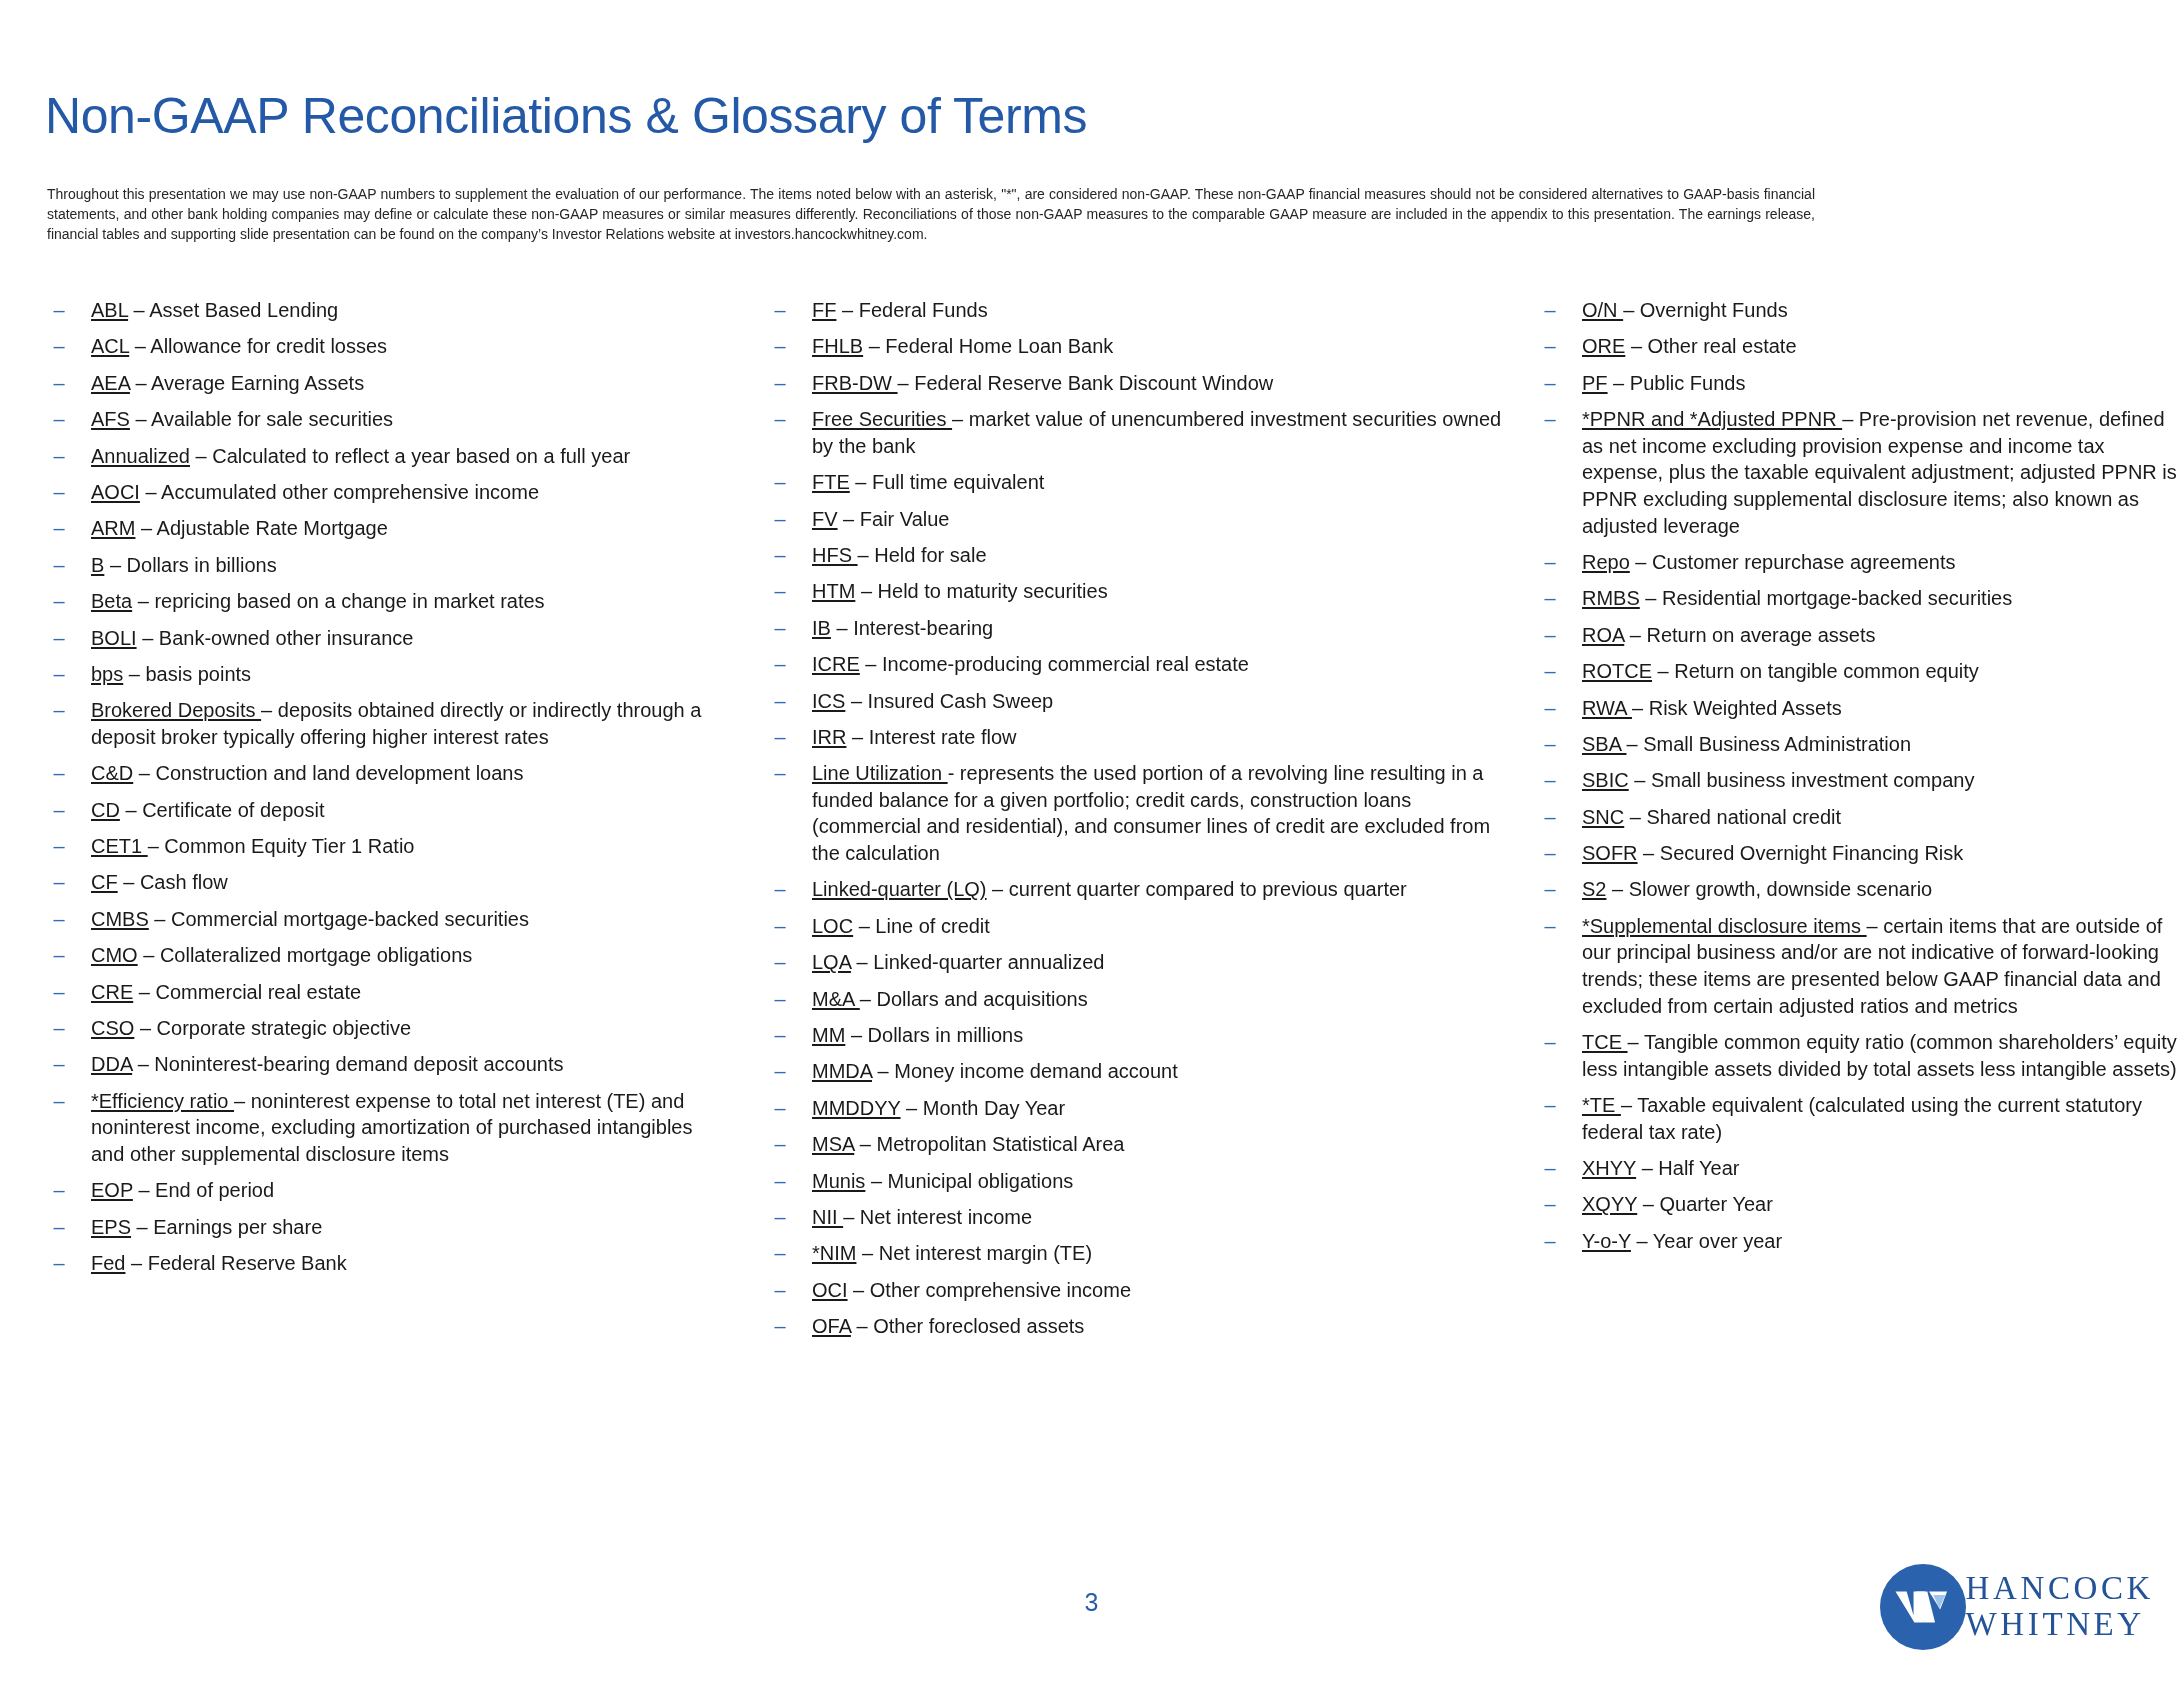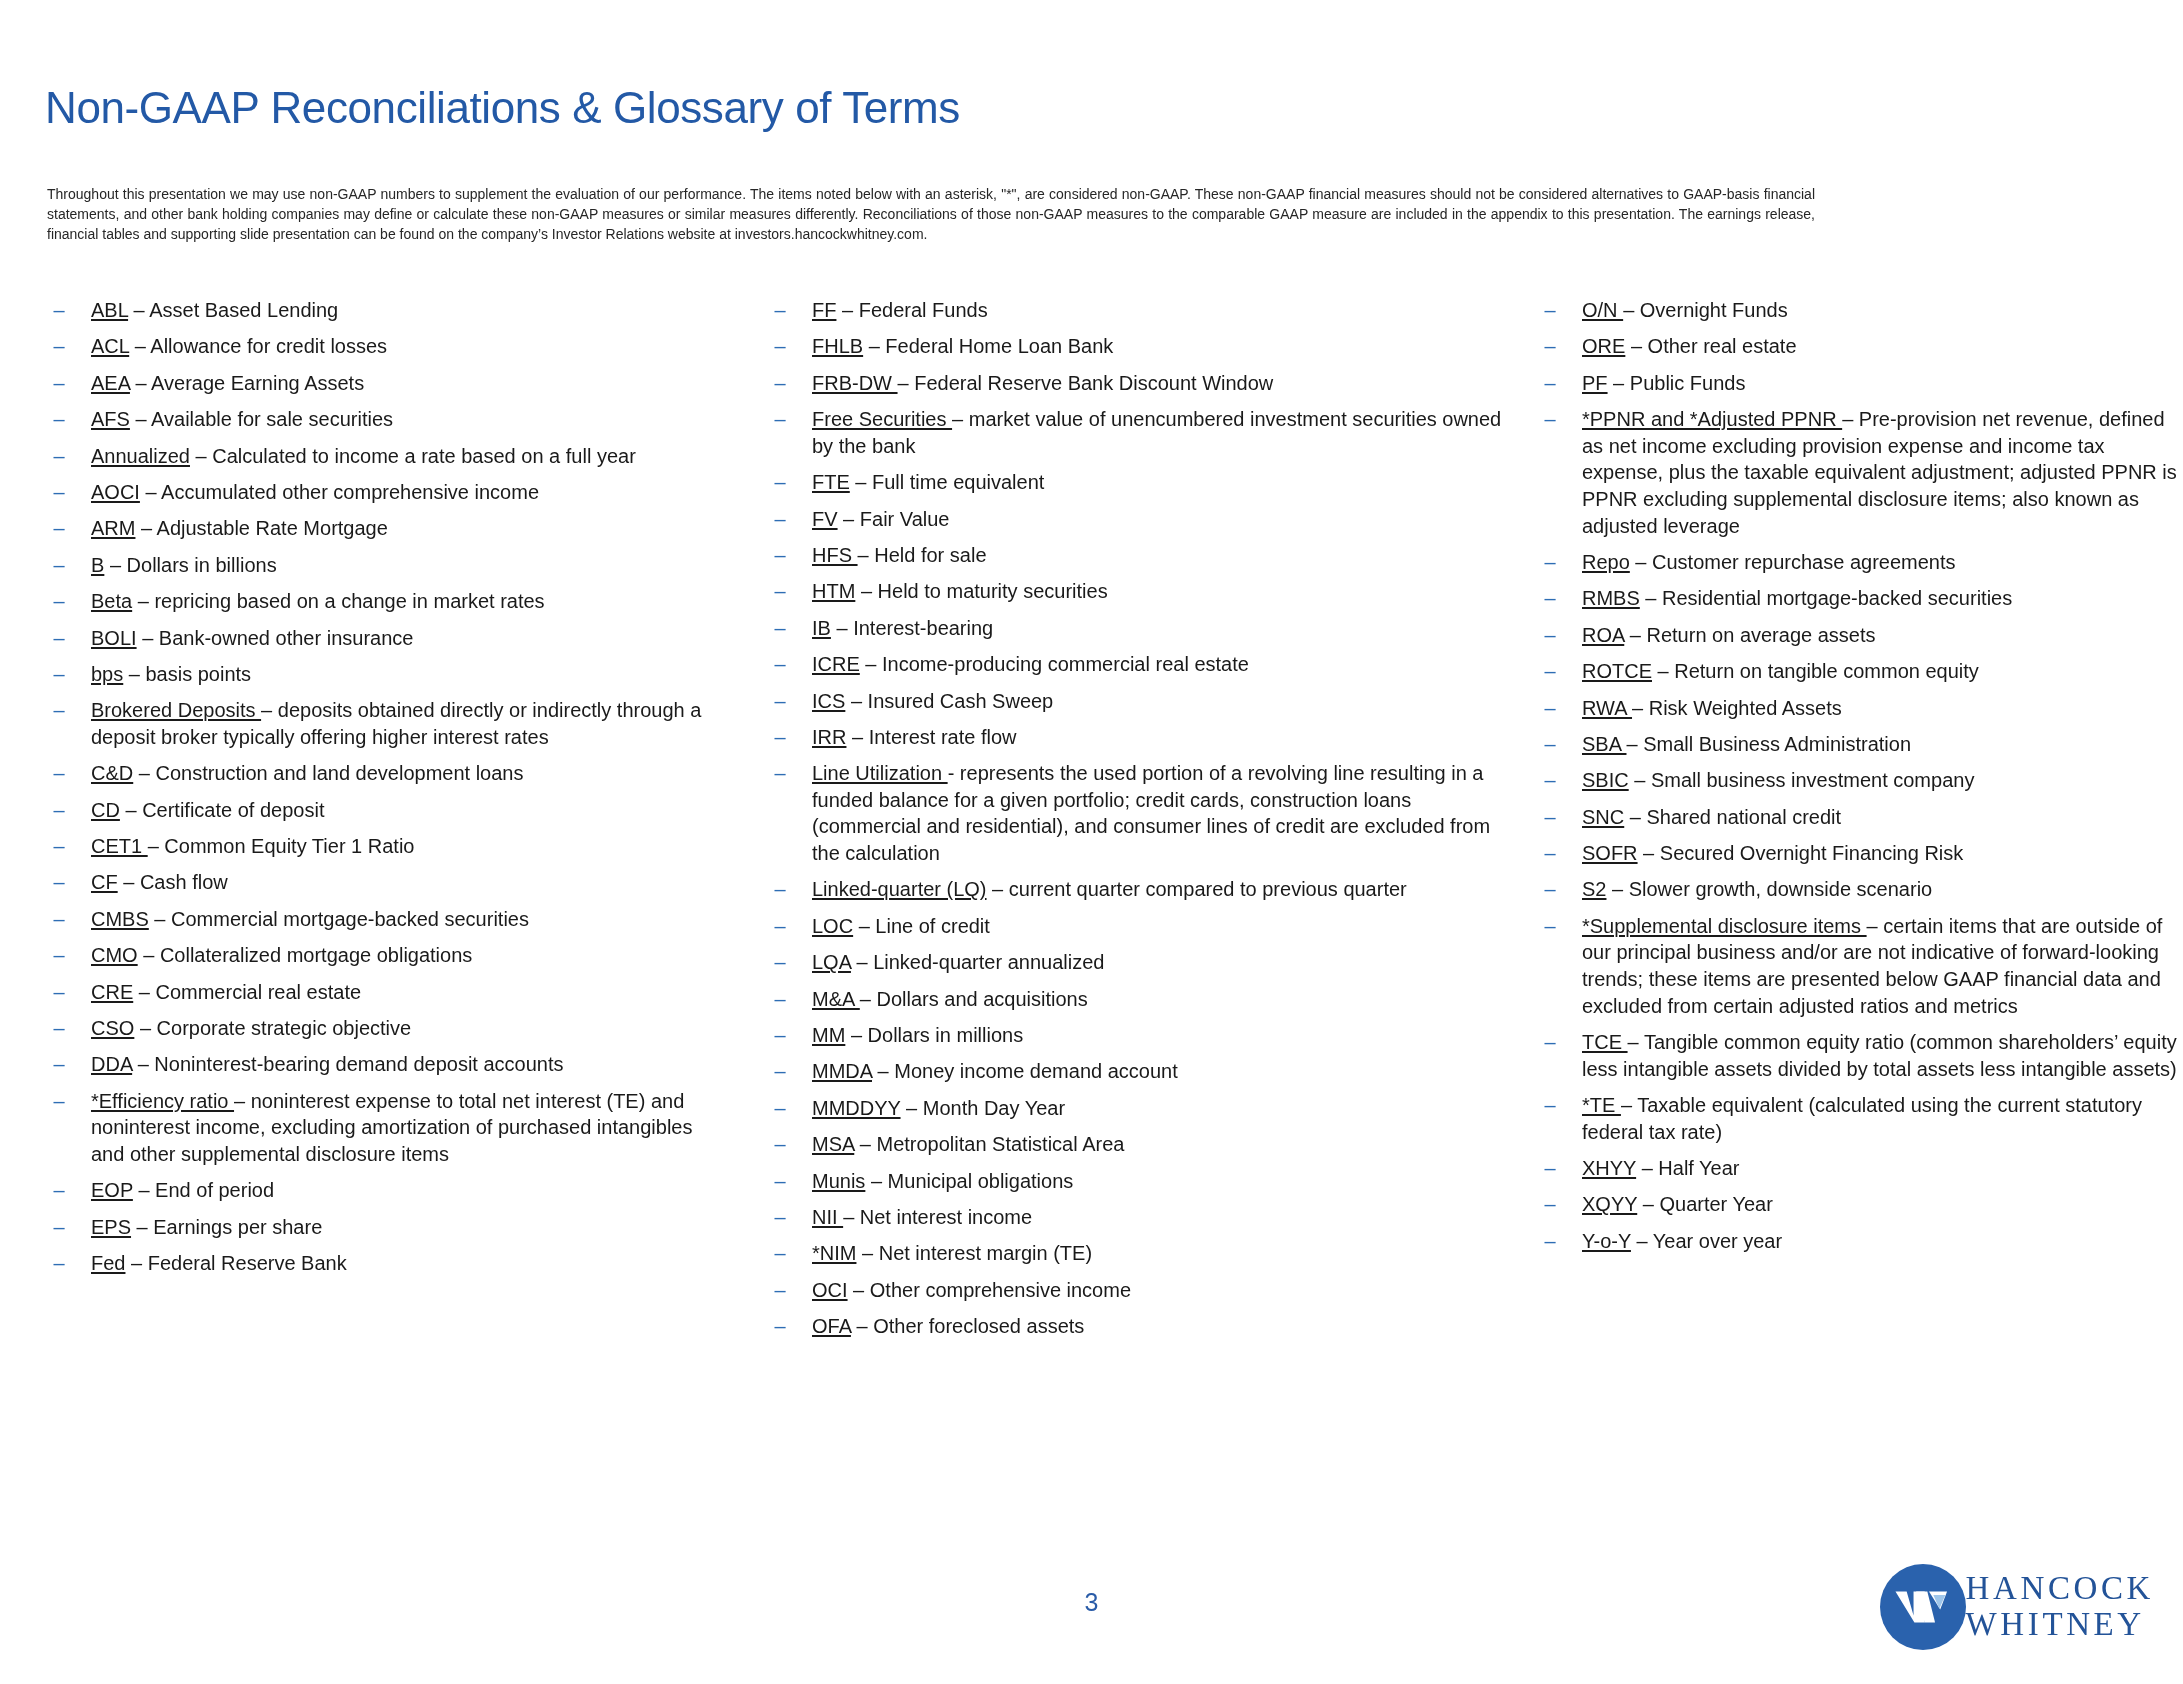--- a/index.html
+++ b/index.html
@@ -14,21 +14,21 @@
     font-family: "Liberation Sans", sans-serif;
     color: #1a1a1a;
     overflow: hidden;
   }
 
   
   #page-title {
     position: absolute;
     left: 45px;
     top: 57px;
-    font-size: 44px;
+    font-size: 50px;
     font-weight: 400;
     color: #2359a6;
     letter-spacing: -0.4px;
     white-space: nowrap;
     line-height: 1.0;
   }
 
   
   #intro {
     position: absolute;
@@ -129,21 +129,21 @@
 
 <p id="intro">Throughout this presentation we may use non-GAAP numbers to supplement the evaluation of our performance. The items noted below with an asterisk, "*", are considered non-GAAP. These non-GAAP financial measures should not be considered alternatives to GAAP-basis financial statements, and other bank holding companies may define or calculate these non-GAAP measures or similar measures differently. Reconciliations of those non-GAAP measures to the comparable GAAP measure are included in the appendix to this presentation. The earnings release, financial tables and supporting slide presentation can be found on the company’s Investor Relations website at investors.hancockwhitney.com.</p>
 
 <div id="columns">
   <div class="col col-1">
     <ul class="glossary">
         <li><span class="dash">–</span><span class="term">ABL</span><span class="def"> – Asset Based Lending</span></li>
         <li><span class="dash">–</span><span class="term">ACL</span><span class="def"> – Allowance for credit losses</span></li>
         <li><span class="dash">–</span><span class="term">AEA</span><span class="def"> – Average Earning Assets</span></li>
         <li><span class="dash">–</span><span class="term">AFS</span><span class="def"> – Available for sale securities</span></li>
-        <li><span class="dash">–</span><span class="term">Annualized</span><span class="def"> – Calculated to income a rate based on a full year</span></li>
+        <li><span class="dash">–</span><span class="term">Annualized</span><span class="def"> – Calculated to reflect a year based on a full year</span></li>
         <li><span class="dash">–</span><span class="term">AOCI</span><span class="def"> – Accumulated other comprehensive income</span></li>
         <li><span class="dash">–</span><span class="term">ARM</span><span class="def"> – Adjustable Rate Mortgage</span></li>
         <li><span class="dash">–</span><span class="term">B</span><span class="def"> – Dollars in billions</span></li>
         <li><span class="dash">–</span><span class="term">Beta</span><span class="def"> – repricing based on a change in market rates</span></li>
         <li><span class="dash">–</span><span class="term">BOLI</span><span class="def"> – Bank-owned other insurance</span></li>
         <li><span class="dash">–</span><span class="term">bps</span><span class="def"> – basis points</span></li>
         <li><span class="dash">–</span><span class="term">Brokered Deposits </span><span class="def">– deposits obtained directly or indirectly through a deposit broker typically offering higher interest rates</span></li>
         <li><span class="dash">–</span><span class="term">C&amp;D</span><span class="def"> – Construction and land development loans</span></li>
         <li><span class="dash">–</span><span class="term">CD</span><span class="def"> – Certificate of deposit</span></li>
         <li><span class="dash">–</span><span class="term">CET1 </span><span class="def">– Common Equity Tier 1 Ratio</span></li>

